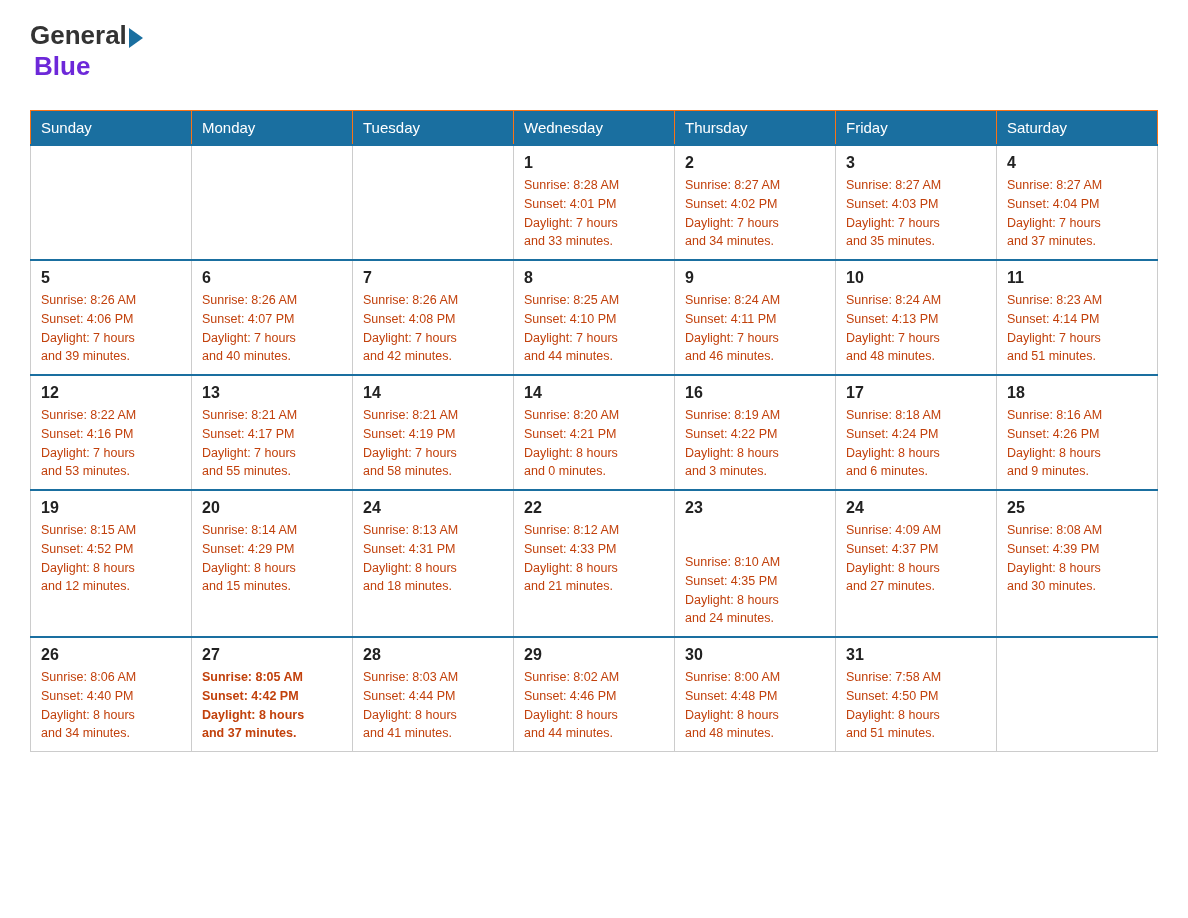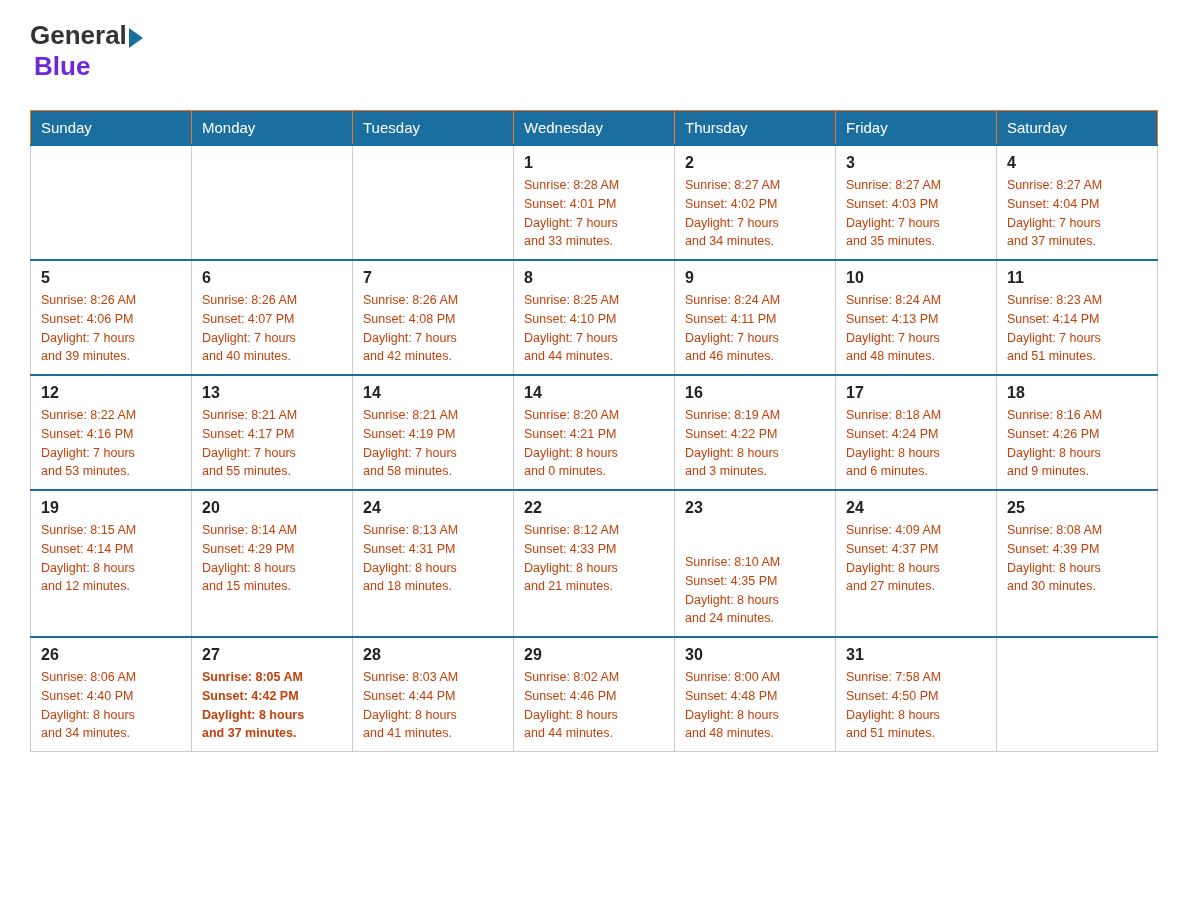--- a/index.html
+++ b/index.html
@@ -261,21 +261,21 @@
           <div class="day-info" style="white-space: pre-line;">Sunrise: 8:16 AM
 Sunset: 4:26 PM
 Daylight: 8 hours
 and 9 minutes.</div>
         </td>
       </tr>
       <tr class="week-row">
         <td>
           <span class="day-number">19</span>
           <div class="day-info" style="white-space: pre-line;">Sunrise: 8:15 AM
-Sunset: 4:14 PM
+Sunset: 4:52 PM
 Daylight: 8 hours
 and 12 minutes.</div>
         </td>
         <td>
           <span class="day-number">20</span>
           <div class="day-info" style="white-space: pre-line;">Sunrise: 8:14 AM
 Sunset: 4:29 PM
 Daylight: 8 hours
 and 15 minutes.</div>
         </td>

